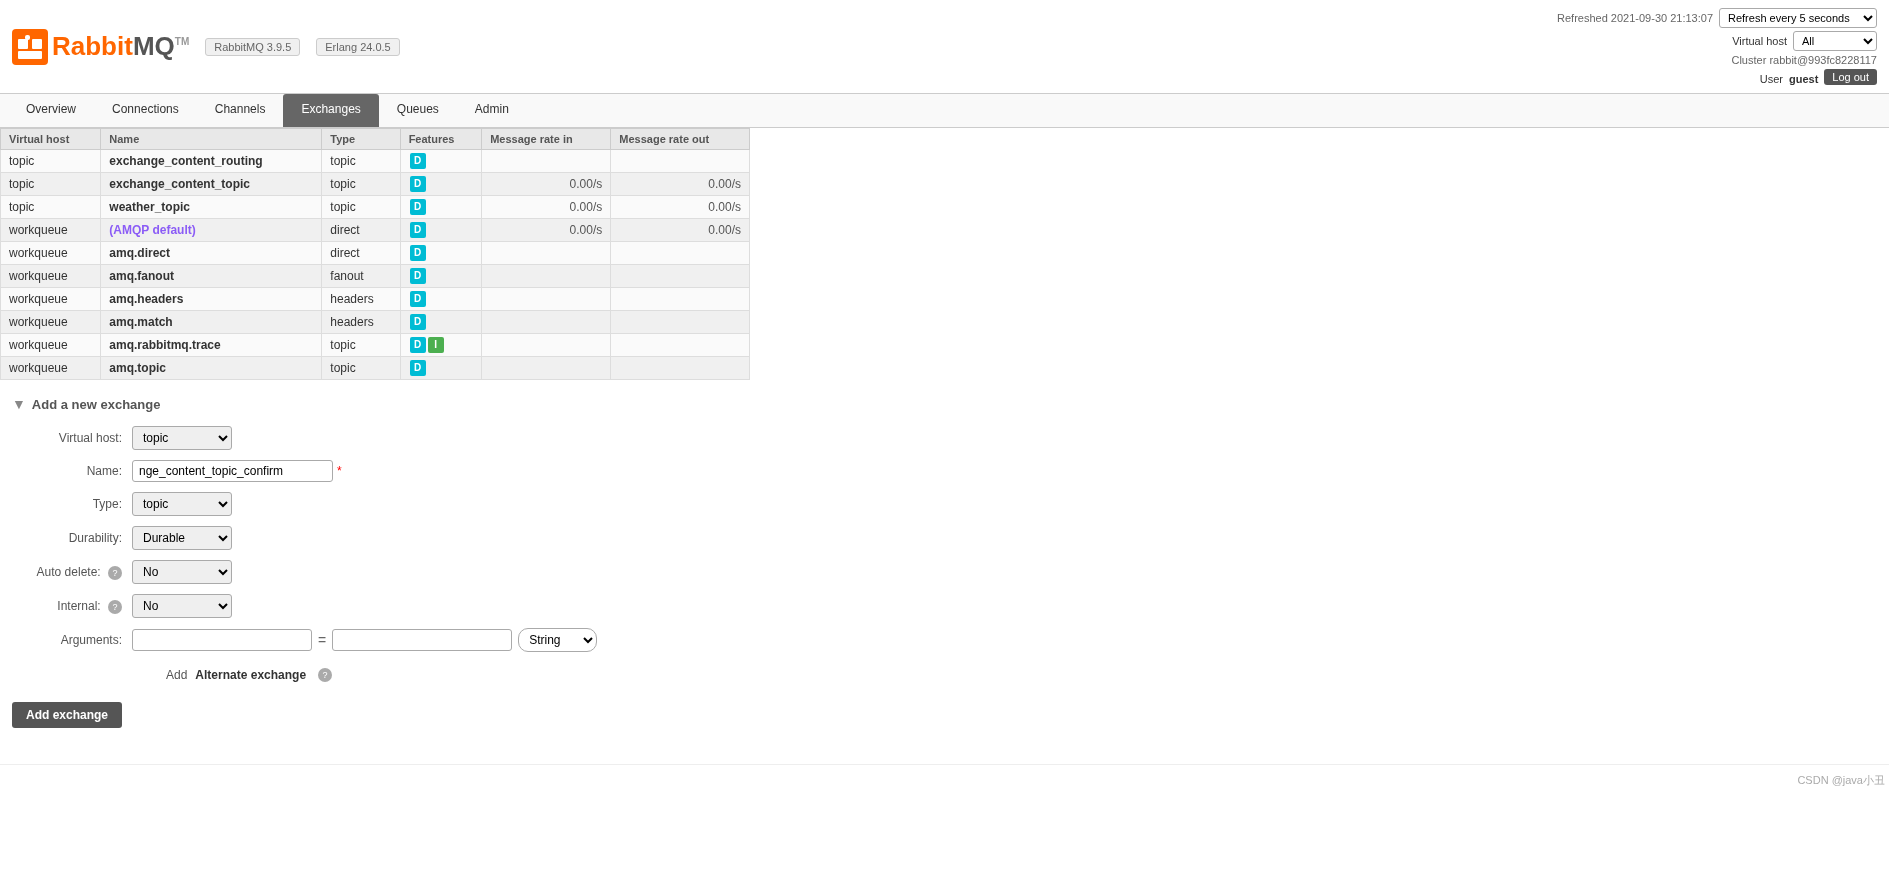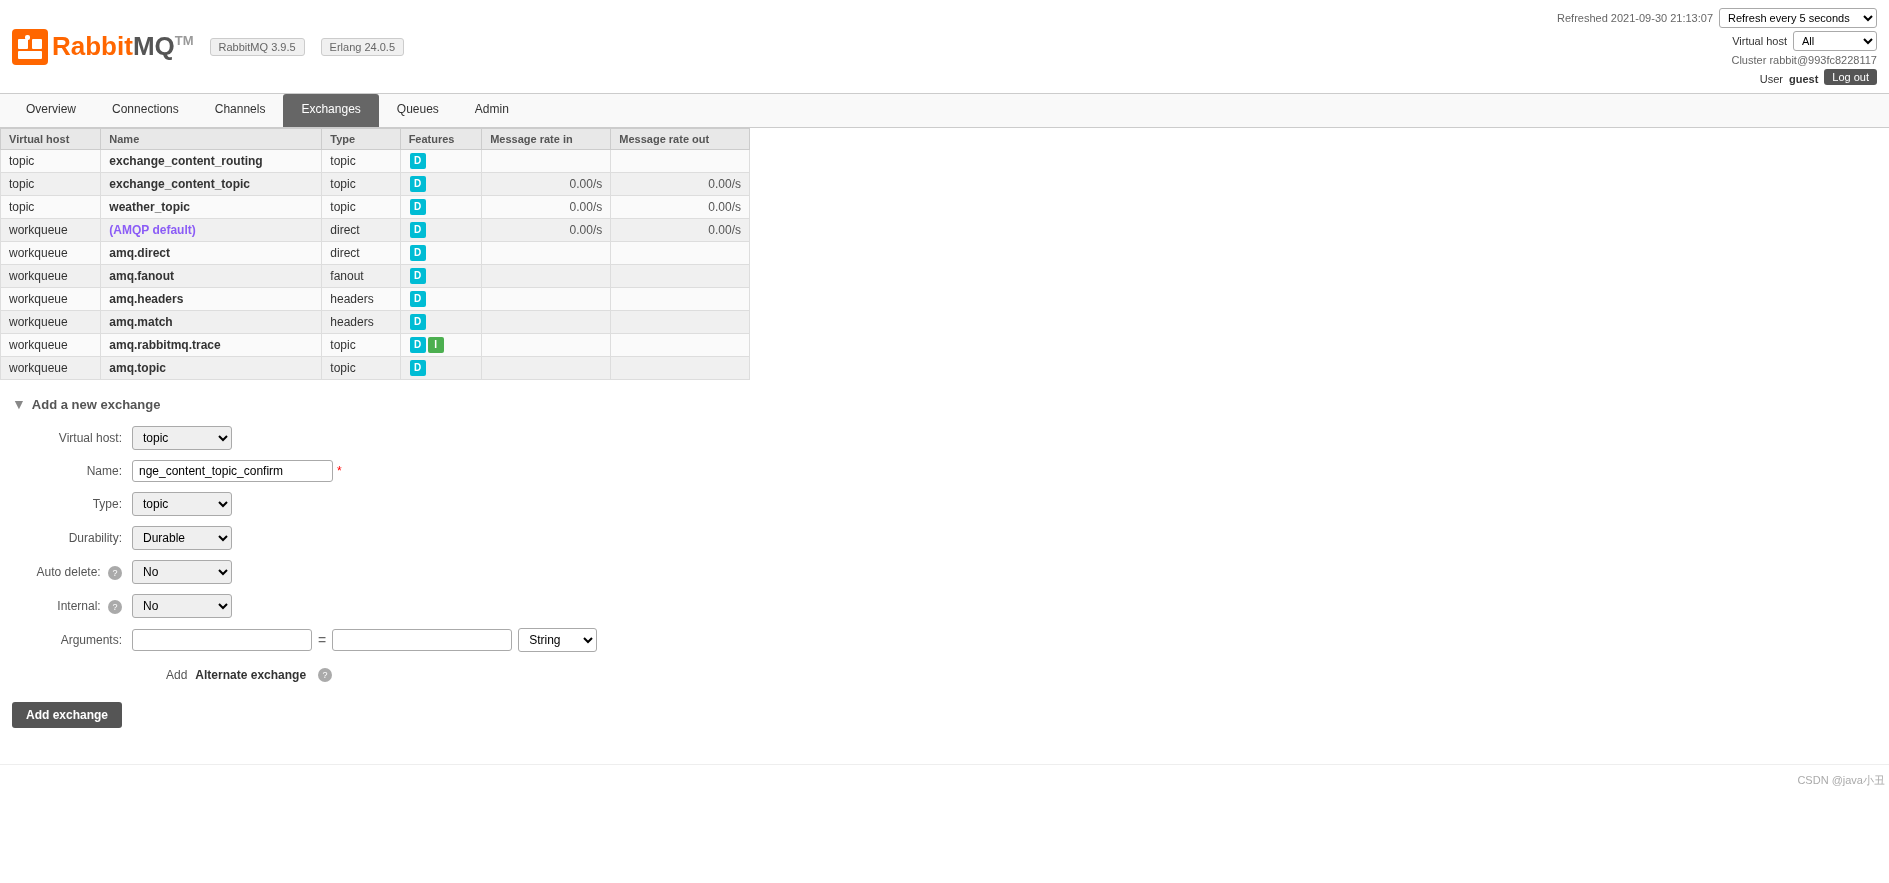--- a/index.html
+++ b/index.html
@@ -46,21 +46,21 @@
     .form-label { width: 120px; text-align: right; padding-right: 10px; color: #555; font-size: 12px; }
     .form-help { display: inline-block; width: 14px; height: 14px; border-radius: 50%; background: #aaa; color: #fff; text-align: center; line-height: 14px; font-size: 9px; margin-left: 4px; cursor: help; }
     .form-control { border: 1px solid #aaa; border-radius: 3px; padding: 3px 6px; font-size: 12px; }
     input.form-control { width: 220px; }
     select.form-control { width: 100px; }
     .required-star { color: red; margin-left: 4px; }
     .args-row { display: flex; align-items: center; gap: 6px; }
     .args-input { width: 180px; border: 1px solid #aaa; border-radius: 3px; padding: 3px 6px; font-size: 12px; }
     .args-eq { font-size: 14px; color: #666; }
     .args-val { width: 180px; border: 1px solid #aaa; border-radius: 3px; padding: 3px 6px; font-size: 12px; }
-    .args-type { border: 1px solid #aaa; border-radius: 3px; padding: 3px 6px; font-size: 12px; background: #fff; }
+    .args-type { border: 1px solid #aaa; border-radius: 10px; padding: 3px 6px; font-size: 12px; background: #fff; }
     .add-arg-row { display: flex; align-items: center; gap: 8px; margin-top: 6px; font-size: 12px; }
     .add-arg-link { color: #555; cursor: pointer; margin-left: 34px; }
     .add-exchange-btn { background: #555; color: #fff; border: none; border-radius: 3px; padding: 6px 14px; cursor: pointer; font-size: 12px; font-weight: bold; margin-top: 10px; }
 
     
     .footer { text-align: right; padding: 8px 4px; font-size: 11px; color: #aaa; border-top: 1px solid #eee; margin-top: 20px; }
 
     .vhost-select { font-size: 11px; border: 1px solid #aaa; border-radius: 3px; padding: 2px 4px; background: #fff; }
   </style>
 </head>
@@ -71,21 +71,21 @@
     <div class="logo">
 
       <svg class="logo-icon" viewBox="0 0 36 36">
         <rect x="0" y="0" width="36" height="36" rx="4" fill="#f60"></rect>
         <rect x="6" y="10" width="10" height="10" rx="1" fill="#fff"></rect>
         <rect x="20" y="10" width="10" height="10" rx="1" fill="#fff"></rect>
         <rect x="6" y="22" width="24" height="8" rx="1" fill="#fff"></rect>
         <rect x="13" y="6" width="5" height="5" rx="2" fill="#fff"></rect>
       </svg>
       <span style="font-size:26px;font-weight:bold;">
-        <span style="color:#f60;">Rabbit</span><span style="color:#555;">MQ</span><sup style="font-size:13px;color:#999;">TM</sup>
+        <span style="color:#f60;">Rabbit</span><span style="color:#555;">MQ</span><sup style="font-size:10px;color:#999;">TM</sup>
       </span>
     </div>
     <span class="version-badge">RabbitMQ 3.9.5</span>
     <span class="version-badge">Erlang 24.0.5</span>
   </div>
   <div class="header-right">
     <div class="refresh-row">
       <span class="refresh-time">Refreshed 2021-09-30 21:13:07</span>
       <select class="refresh-select">
       <option>Refresh every 5 seconds</option><option>Refresh every 10 seconds</option><option>Refresh every 30 seconds</option><option>Refresh every 60 seconds</option><option>No refresh</option></select>

